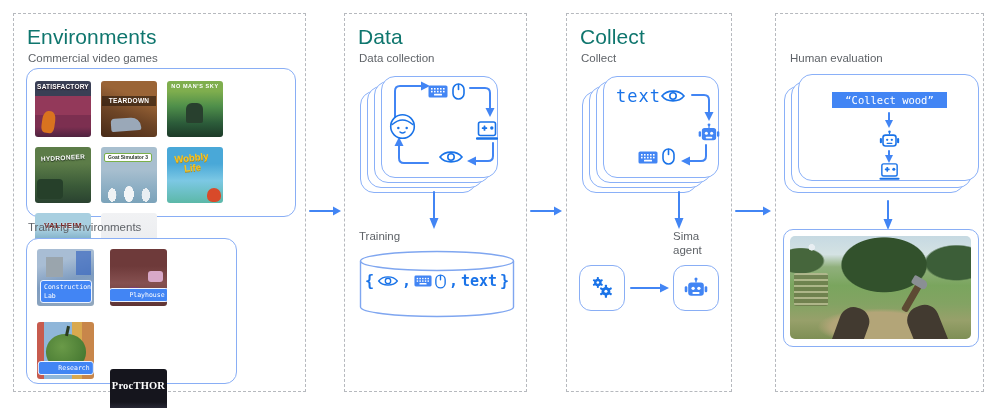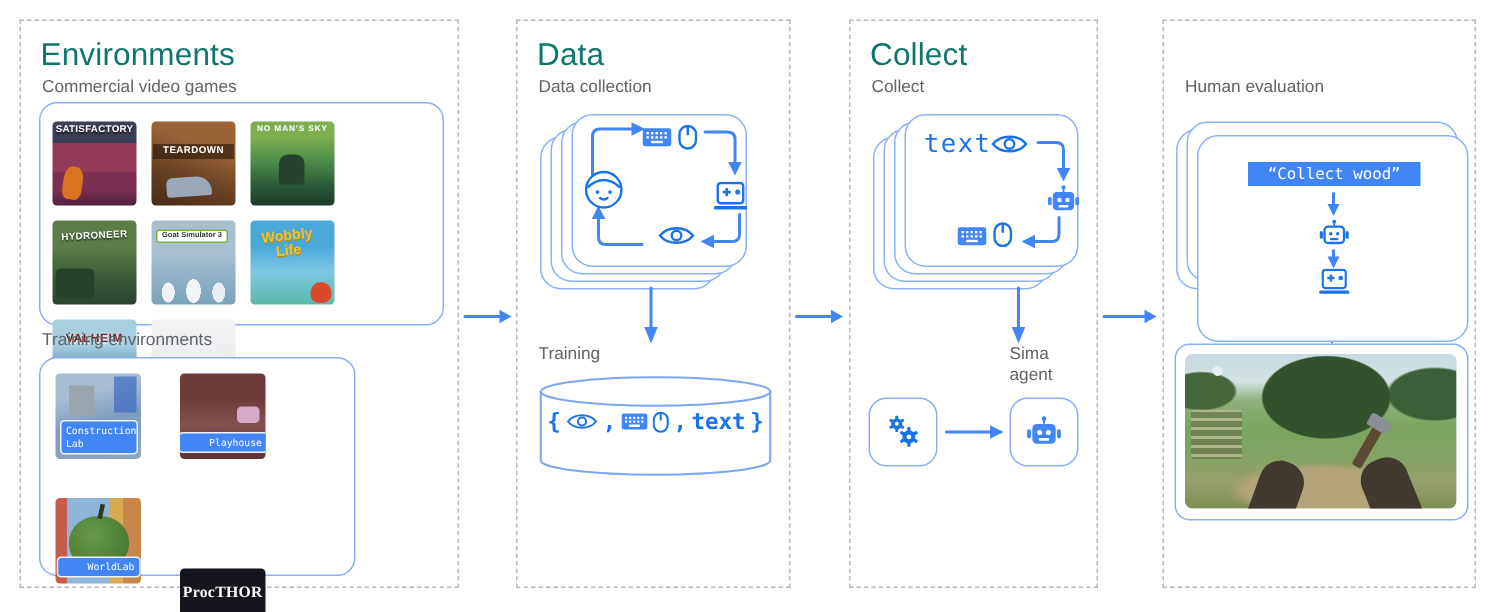--- a/index.html
+++ b/index.html
@@ -10,21 +10,21 @@
   #sec-data{left:344px;top:13px;width:183px;height:379px;}
   #sec-agents{left:566px;top:13px;width:166px;height:379px;}
   #sec-eval{left:775px;top:13px;width:209px;height:379px;}
   .section-title{position:absolute;left:13px;top:11px;font-size:21px;color:#0f766e;font-weight:400;letter-spacing:.1px;}
   .section-sub{position:absolute;left:14px;font-size:11.5px;color:#5f6368;}
 
   
   .group-box{position:absolute;border:1.5px solid #89aef5;border-radius:12px;background:#fff;
              box-sizing:border-box;display:flex;flex-wrap:wrap;align-content:flex-start;}
   #box-commercial{left:12px;top:54px;width:270px;height:149px;padding:12px 8px;gap:10px;}
-  #box-research{left:12px;top:224px;width:211px;height:146px;padding:10px;gap:26px;}
+  #box-research{left:12px;top:224px;width:211px;height:146px;padding:10px;gap:16px;}
   .tile{position:relative;width:56px;height:56px;border-radius:3px;overflow:hidden;}
   #box-research .tile{width:57px;height:57px;}
   .t-label{position:absolute;left:1px;right:1px;color:#fff;text-align:center;font-weight:bold;line-height:1.05;}
 
   .t-sat{background:linear-gradient(180deg,#3a3f55 0 26%,#93395a 26% 60%,#7c2f50 60% 82%,#4f2340 100%);}
   .t-sat::after{content:"";position:absolute;left:7px;bottom:4px;width:13px;height:22px;background:#d9731f;
                 border-radius:40% 40% 30% 30%;transform:rotate(8deg);}
   .l-sat{top:3px;font-size:6.5px;letter-spacing:.2px;text-shadow:0 1px 1px #20101a;}
   .t-tear{background:linear-gradient(200deg,#9a6436 0 30%,#6e4526 60%,#472a18 100%);}
   .t-tear::after{content:"";position:absolute;left:10px;bottom:6px;width:30px;height:13px;background:#9aa8b8;
@@ -156,21 +156,21 @@
     <div class="section-sub" style="top:207px">Training environments</div>
 
     <div class="group-box" id="box-research">
       <div class="tile t-conlab">
         <span class="r-label rl-conlab">Construction Lab</span>
       </div>
       <div class="tile t-play">
         <span class="r-label rl-center">Playhouse</span>
       </div>
       <div class="tile t-world">
-        <span class="r-label rl-center">WorldLab</span>
+        <span class="r-label rl-center">Research</span>
       </div>
       <div class="tile t-proc">
         <span class="t-label l-proc">ProcTHOR</span>
       </div>
       <div class="tile t-empty"></div>
       <div class="tile t-empty"></div>
     </div>
   </section>
 
   <section class="panel" id="sec-data">
@@ -379,21 +379,21 @@
         <rect fill="#fff" x="7" y="12.3" width="6" height="1.6" rx="0.8"></rect>
       </svg>
     </div>
   </section>
 
   <section class="panel" id="sec-eval">
     <div class="section-sub" style="top:38px">Human evaluation</div>
 
     <div class="stack-card layer" style="left:8px;top:72px;width:181px;height:107px"></div>
     <div class="stack-card layer" style="left:15px;top:67px;width:181px;height:107px"></div>
-    <div class="stack-card main-card" style="left:22px;top:76px;width:181px;height:138px">
+    <div class="stack-card main-card" style="left:22px;top:60px;width:181px;height:107px">
       <div id="instruction-box">“Collect wood”</div>
       <svg class="svg-abs" style="left:85px;top:37px" width="10" height="17">
         <line class="arrow-stroke" x1="5" y1="1" x2="5" y2="8"></line>
           <polygon class="arrow-head" points="1,8 5,16 9,8"></polygon>
       </svg>
       <svg class="svg-abs" style="left:80px;top:55px" width="21" height="19" viewBox="0 0 20 18">
         <circle class="icon-fill" cx="10" cy="1.6" r="1.2"></circle>
           <rect class="icon-fill" x="9.45" y="2.2" width="1.1" height="2"></rect>
         <rect class="icon-fill" x="0.8" y="7.5" width="2" height="5" rx="1"></rect>
           <rect class="icon-fill" x="17.2" y="7.5" width="2" height="5" rx="1"></rect>

